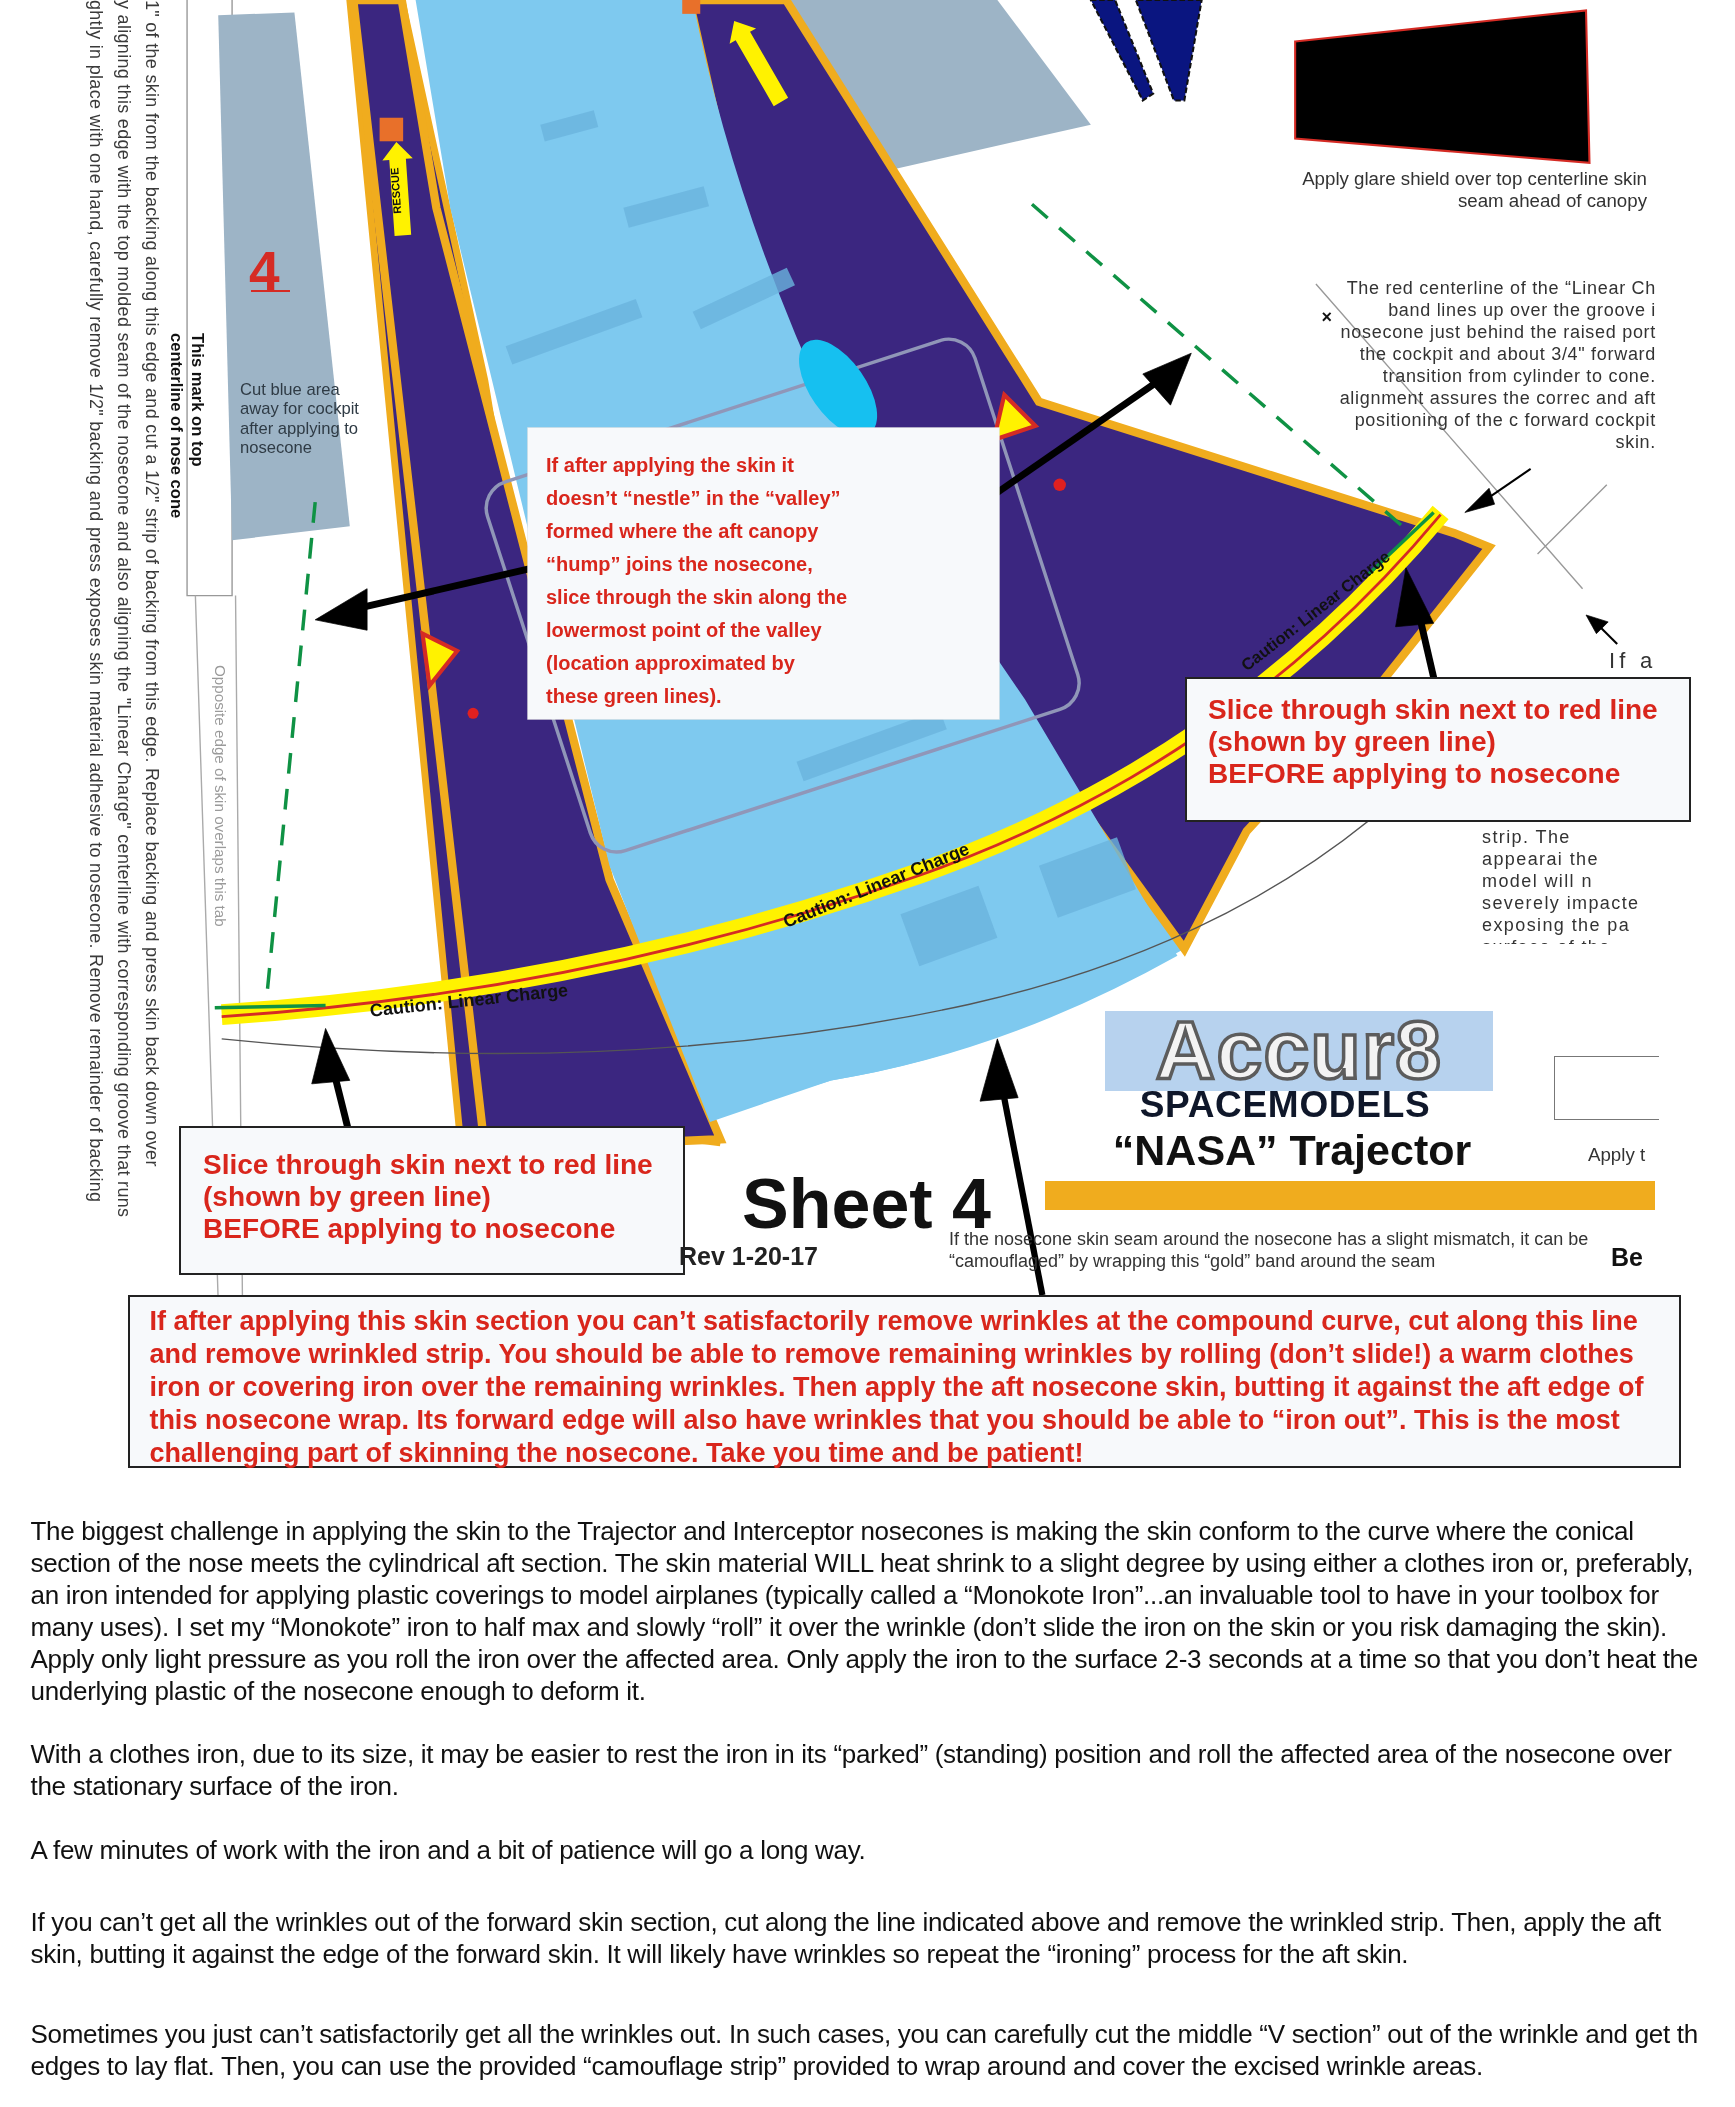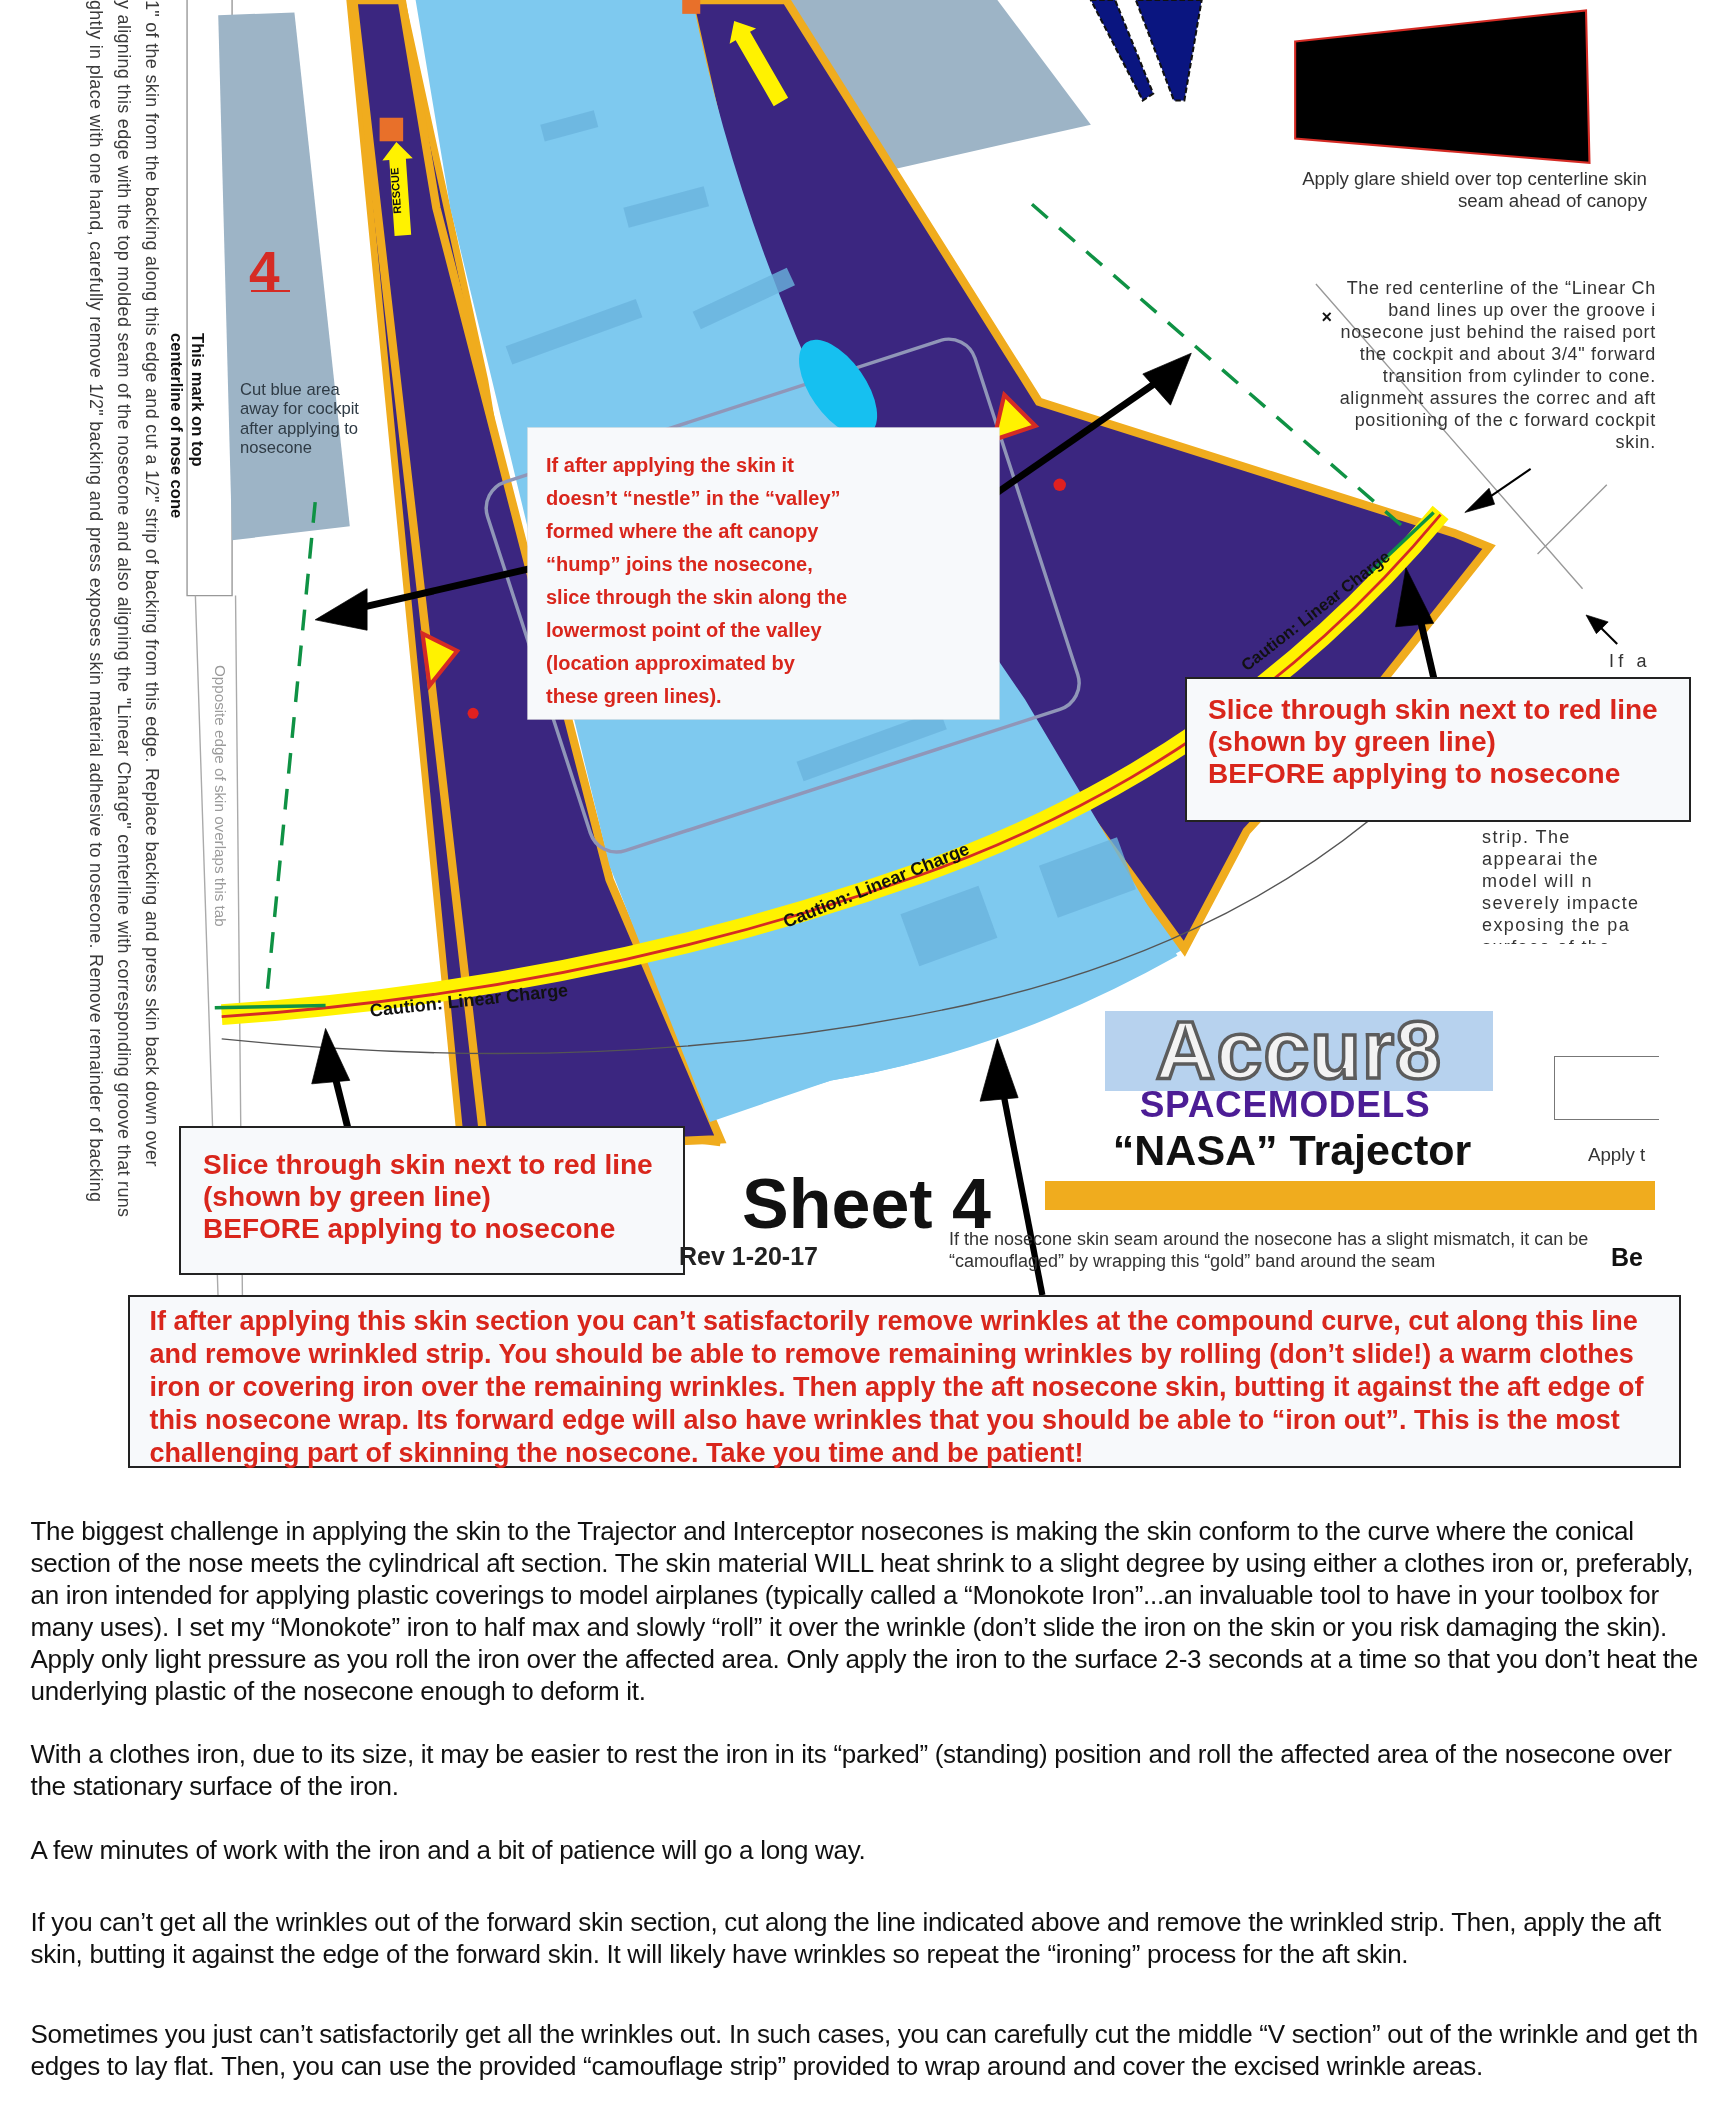--- a/index.html
+++ b/index.html
@@ -13,30 +13,30 @@
   .callout { position: absolute; background: #f7f9fb; border: 2.1px solid #222; color: #d9261c; font-weight: bold; font-family: "Liberation Sans", sans-serif; }
   .callout-box-text { white-space: pre-line; }
   #callout-valley { left: 528px; top: 428px; width: 471px; height: 291px; border: none; box-shadow: 0 0 0 0.7px #e6e6e6; font-size: 20px; line-height: 33px; padding: 21px 18px; box-sizing: border-box; }
   #callout-right { left: 1185px; top: 677px; width: 506px; height: 145px; font-size: 28px; line-height: 32px; padding: 15.2px 21px; box-sizing: border-box; }
   #callout-left { left: 179px; top: 1126px; width: 506px; height: 149px; font-size: 28px; line-height: 32px; padding: 21px 22px; box-sizing: border-box; }
   #callout-bottom { left: 128px; top: 1295px; width: 1553px; height: 173px; font-size: 27px; line-height: 33px; padding: 8.3px 19.4px; box-sizing: border-box; }
   .small-note { position: absolute; color: #333; font-size: 18.7px; line-height: 22px; }
   #glare-note { left: 1287px; top: 168px; width: 360px; text-align: right; }
   #redline-note { left: 1313px; top: 277px; width: 343px; font-size: 18px; line-height: 22px; text-align: right; letter-spacing: 0.7px; overflow: hidden; height: 180px; }
   #strip-note { left: 1482px; top: 826px; width: 173px; font-size: 18px; line-height: 22px; letter-spacing: 1.4px; overflow: hidden; height: 118px; }
-  #ifa-note { left: 1609px; top: 650px; font-size: 18px; letter-spacing: 4.2px; }
+  #ifa-note { left: 1609px; top: 650px; font-size: 22px; letter-spacing: 4.2px; }
   #cut-blue-left { left: 240px; top: 380px; width: 139px; font-size: 16.6px; line-height: 19.4px; color: #2f3b45; }
   #gold-note { left: 949px; top: 1228px; width: 665px; font-size: 18px; line-height: 22px; color: #333; }
   #apply-t { left: 1588px; top: 1144px; font-size: 18.7px; color: #333; }
   #be-text { left: 1611px; top: 1243px; font-size: 25px; font-weight: bold; color: #111; }
   #sheet-title { left: 698px; top: 1164px; font-size: 70px; font-weight: bold; color: #111; margin-left: 44px; }
   #rev-text { left: 679px; top: 1242px; font-size: 25px; font-weight: bold; color: #222; }
   #logo-box { left: 1105px; top: 1011px; width: 388px; height: 80px; background: #b7d2ee; }
   #logo-word { left: 1105px; top: 1003px; width: 388px; text-align: center; font-size: 82px; font-weight: bold; color: #f3f3f3; -webkit-text-stroke: 3.5px #5c5c5c; letter-spacing: 1.4px; font-family: "Liberation Sans", sans-serif; }
-  #logo-sub { left: 1105px; top: 1084px; width: 360px; text-align: center; font-size: 37px; font-weight: bold; color: #4c1d95; letter-spacing: 0.7px; }
+  #logo-sub { left: 1105px; top: 1084px; width: 360px; text-align: center; font-size: 37px; font-weight: bold; color: #0f172a; letter-spacing: 0.7px; }
   #logo-model { left: 1098px; top: 1126px; width: 388px; text-align: center; font-size: 43px; font-weight: bold; color: #111; }
   #gold-band { left: 1045px; top: 1181px; width: 610px; height: 29px; background: #f0ac1e; }
   #red-cross-card { left: 1554px; top: 1056px; width: 104px; height: 62px; border: 1.4px solid #777; border-right: none; background: #fff; }
   #four-label { left: 249px; top: 239px; font-size: 55px; font-weight: bold; color: #d52b24; }
   #four-underline { left: 251px; top: 290px; width: 39px; height: 2.1px; background: #d52b24; }
   .body-para { position: absolute; left: 30.5px; width: 1676px; font-size: 26px; line-height: 32px; color: #111; letter-spacing: -0.3px; }
   #p1 { top: 1489px; }
   #p2 { top: 1712px; }
   #p3 { top: 1808px; }
   #p4 { top: 1880px; }

